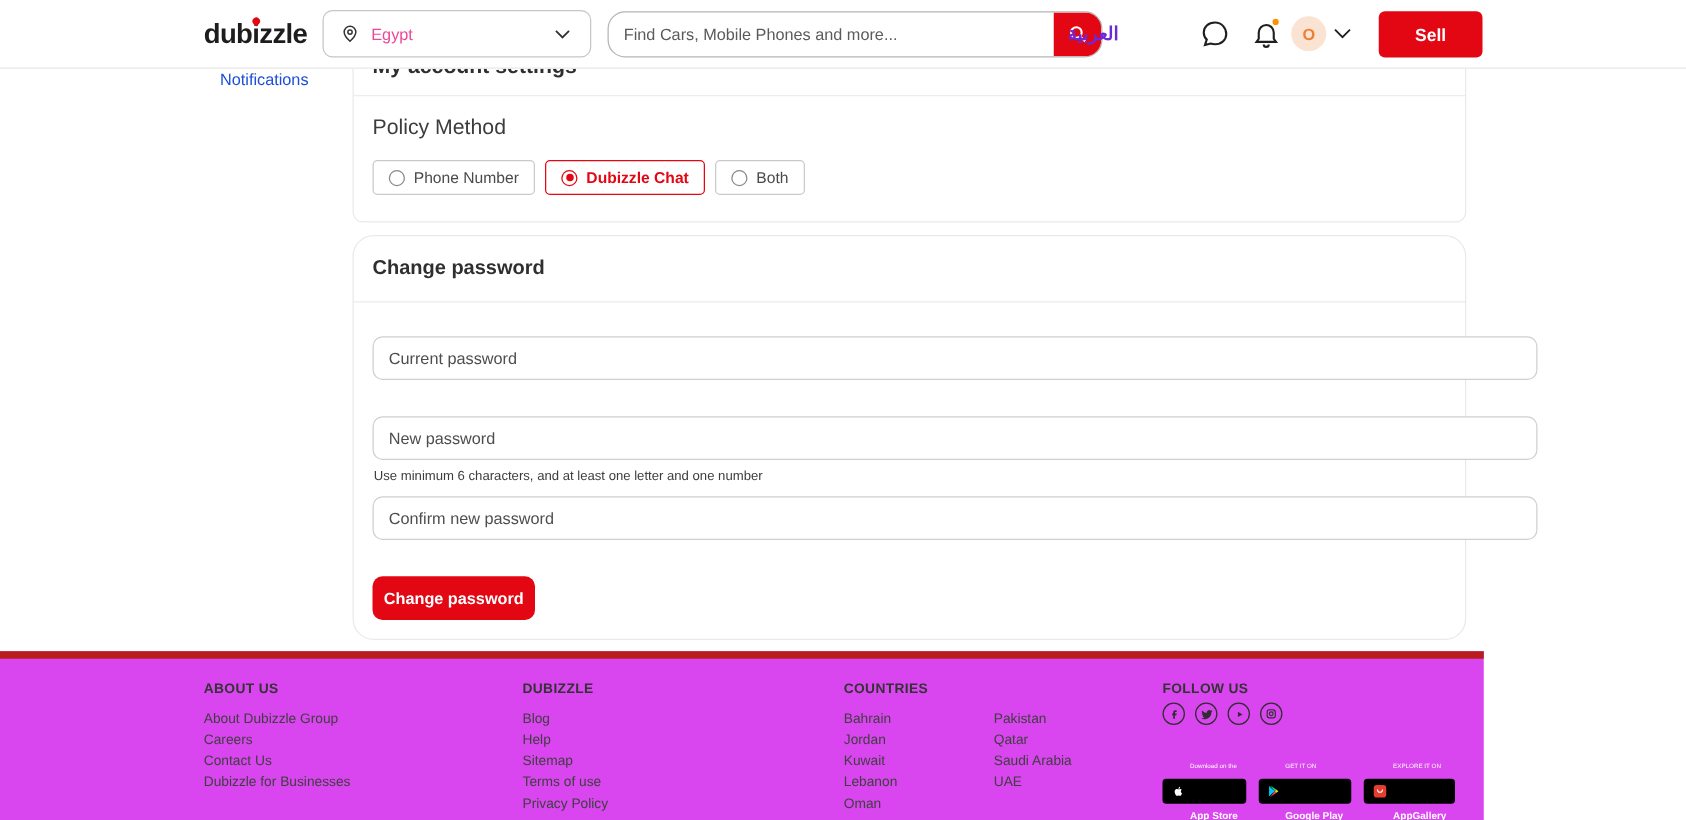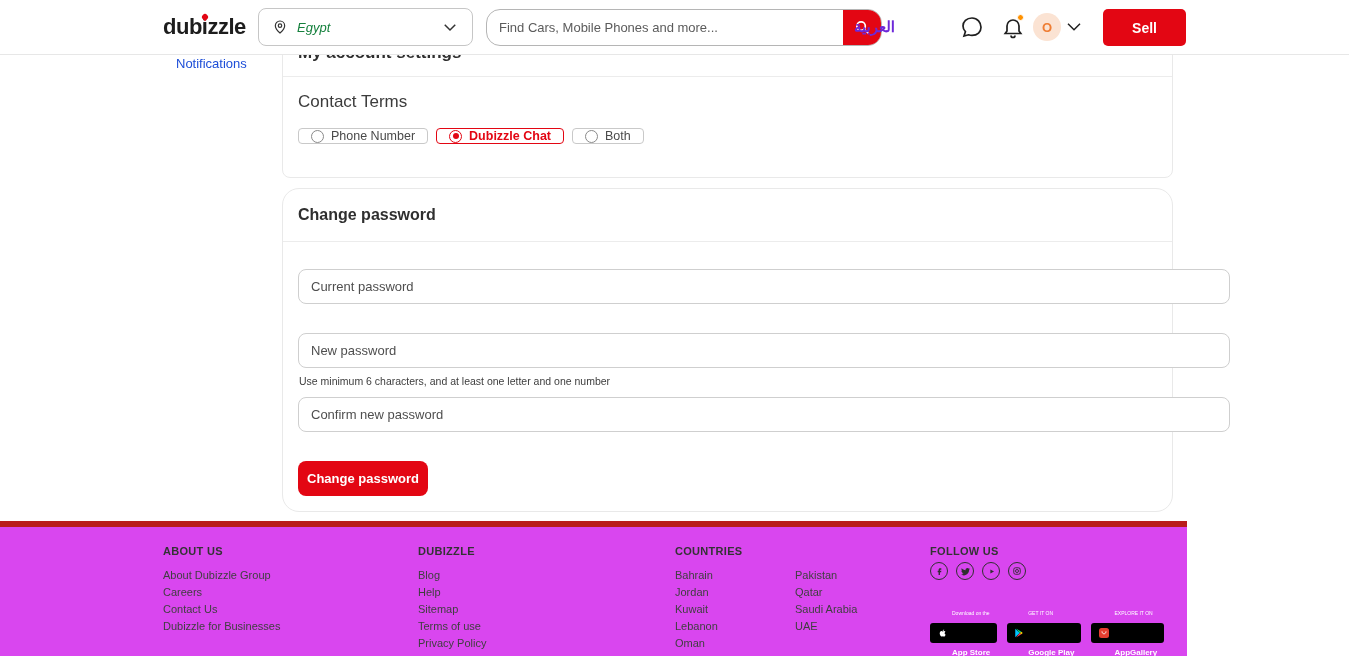--- a/index.html
+++ b/index.html
@@ -7,21 +7,21 @@
   html,body{width:1349px;height:656px;}
   body{position:relative;font-family:"Liberation Sans",sans-serif;background:#fff;overflow:hidden;color:#333;}
   a{text-decoration:none;color:inherit;}
 
   
   .header{position:absolute;left:0;top:0;width:1349px;height:55px;background:#fff;border-bottom:1px solid #e7e7e7;z-index:30;}
   .logo{position:absolute;left:163px;top:14px;font-size:22px;font-weight:700;color:#1d1d1d;letter-spacing:-0.5px;cursor:pointer;}
   .logo .i{position:relative;}
   .logo .flame{position:absolute;left:0px;top:0px;width:6px;height:6px;background:var(--red);border-radius:50% 50% 0 50%;transform:rotate(45deg);}
   .country{position:absolute;left:258px;top:8px;width:215px;height:38px;border:1px solid #c6c6c6;border-radius:8px;background:#fff;display:flex;align-items:center;gap:9px;padding:0 13px;cursor:pointer;}
-  .country .label{font-size:13px;color:#15803d;flex:1;font-style:italic;}
+  .country .label{font-size:13px;color:#ec4899;flex:1;}
   .search{position:absolute;left:486px;top:9px;width:396px;height:37px;border:1px solid #b5b5b5;border-radius:14px;background:#fff;display:flex;overflow:hidden;}
   .search input{flex:1;border:0;outline:0;padding:0 12px;font-size:13px;color:#333;background:transparent;}
   .search input::placeholder{color:#5b5b5b;opacity:1;}
   .search .go{width:38px;border:0;background:var(--red);display:flex;align-items:center;justify-content:center;cursor:pointer;}
   .lang{position:absolute;left:854px;top:18px;font-size:15px;font-weight:700;color:#6d28d9;cursor:pointer;}
   .icon-btn{position:absolute;background:none;border:0;cursor:pointer;padding:0;}
   .chat-btn{left:959px;top:15px;width:25px;height:25px;}
   .bell-btn{left:1000px;top:15px;width:25px;height:25px;}
   .bell-dot{position:absolute;right:1px;top:-1px;width:7px;height:7px;border-radius:50%;background:#ff9100;border:1px solid #fff;}
   .avatar{position:absolute;left:1033px;top:13px;width:28px;height:28px;border-radius:50%;background:#fbe3d3;color:#ef7d33;font-size:13px;font-weight:700;display:flex;align-items:center;justify-content:center;cursor:pointer;}
@@ -34,21 +34,21 @@
   
   .card{position:absolute;left:282px;width:891px;background:#fff;border:1px solid #e9e9e9;border-radius:8px;}
   .card1{top:30px;height:148px;}
   .card2{top:188px;height:324px;border-radius:17px;}
   .clipped-h{position:absolute;left:15px;top:12px;font-size:17px;line-height:20px;font-weight:700;color:#2e2e2e;}
   .divider{position:absolute;left:0;right:0;border-top:1px solid #ececec;}
   .card1 .divider{top:45px;}
   .card2 .divider{top:52px;}
   .sec-title{position:absolute;left:15px;top:61px;font-size:17px;color:#3c3c3c;}
   .pills{position:absolute;left:15px;top:97px;display:flex;gap:8px;}
-  .pill{height:16px;padding:0 12px;border:1px solid #c9c9c9;border-radius:4px;background:#fff;display:flex;align-items:center;gap:7px;font-size:12.5px;color:#4a4a4a;cursor:pointer;}
+  .pill{height:28px;padding:0 12px;border:1px solid #c9c9c9;border-radius:4px;background:#fff;display:flex;align-items:center;gap:7px;font-size:12.5px;color:#4a4a4a;cursor:pointer;}
   .radio{width:13px;height:13px;border:1.5px solid #8a8a8a;border-radius:50%;display:flex;align-items:center;justify-content:center;}
   .radio::after{content:"";width:6px;height:6px;border-radius:50%;background:var(--red);display:none;}
   .pill.selected{border:1.5px solid var(--red);color:var(--red);font-weight:700;}
   .pill.selected .radio{border-color:var(--red);}
   .pill.selected .radio::after{display:block;}
   .card2 .title{position:absolute;left:15px;top:17px;font-size:16px;font-weight:700;color:#2f2f2f;}
   .field{position:absolute;left:15px;width:932px;height:35px;border:1px solid #cfcfcf;border-radius:8px;padding:0 12px;font-size:13px;color:#333;outline:none;background:#fff;}
   .field::placeholder{color:#4e4e4e;opacity:1;}
   .f1{top:80px;} .f2{top:144px;} .f3{top:208px;}
   .helper{position:absolute;left:16px;top:186px;font-size:10.5px;color:#3d3d3d;}
@@ -124,21 +124,21 @@
   </button>
 
   <button class="sell">Sell</button>
 </div>
 
 <div class="side-item">Notifications</div>
 
 <div class="card card1">
   <div class="clipped-h">My account settings</div>
   <div class="divider"></div>
-  <div class="sec-title">Contact Terms</div>
+  <div class="sec-title">Policy Method</div>
   <div class="pills">
     <label class="pill">
       <span class="radio"></span>
       <span>Phone Number</span>
     </label>
     <label class="pill selected">
       <span class="radio"></span>
       <span>Dubizzle Chat</span>
     </label>
     <label class="pill">

